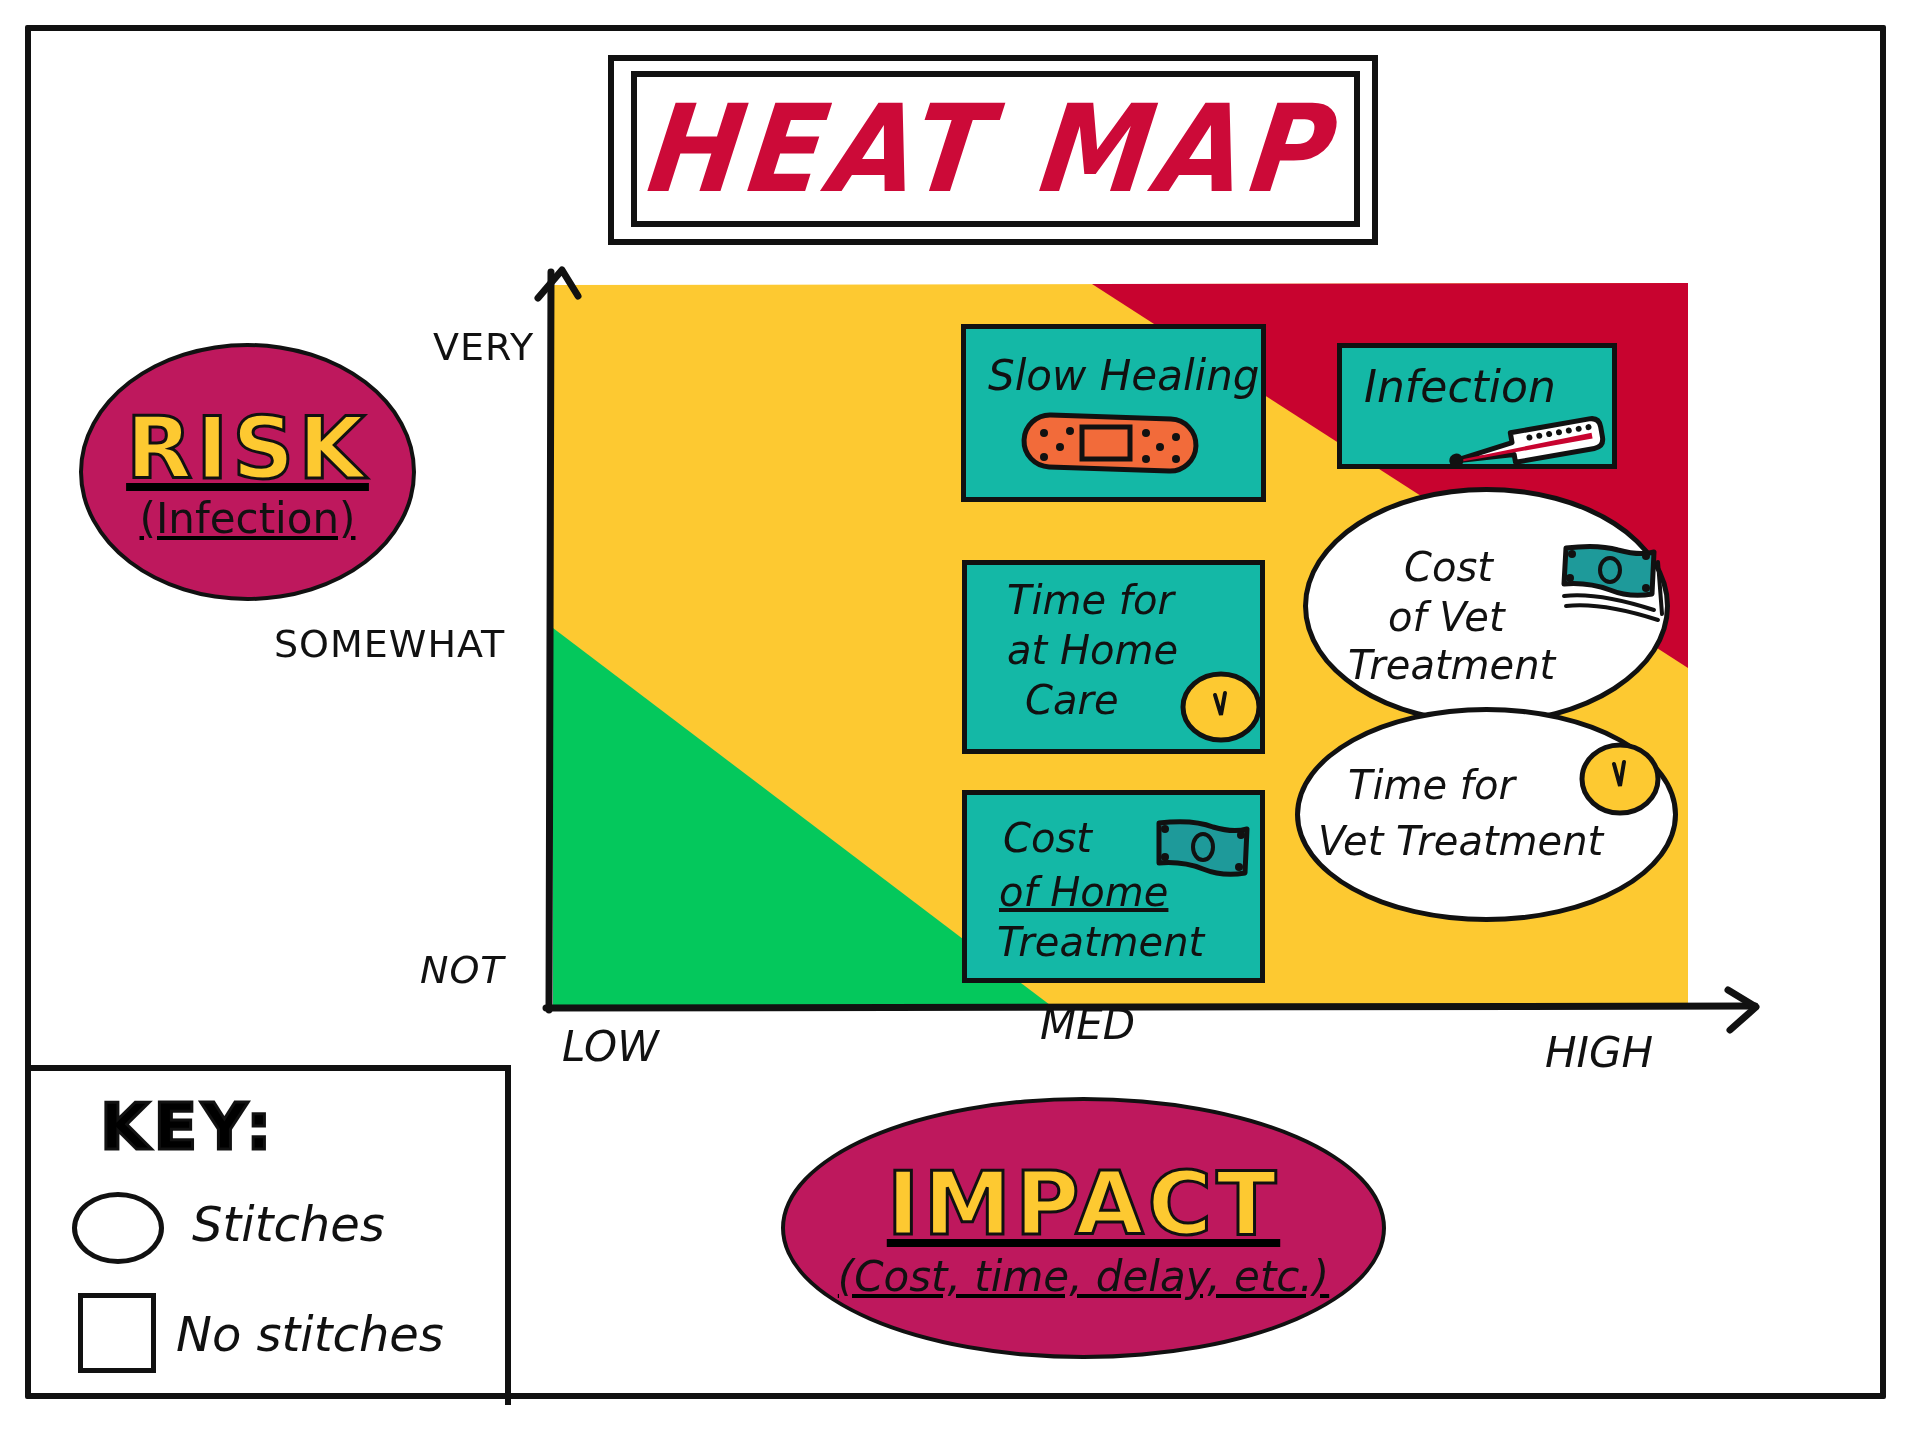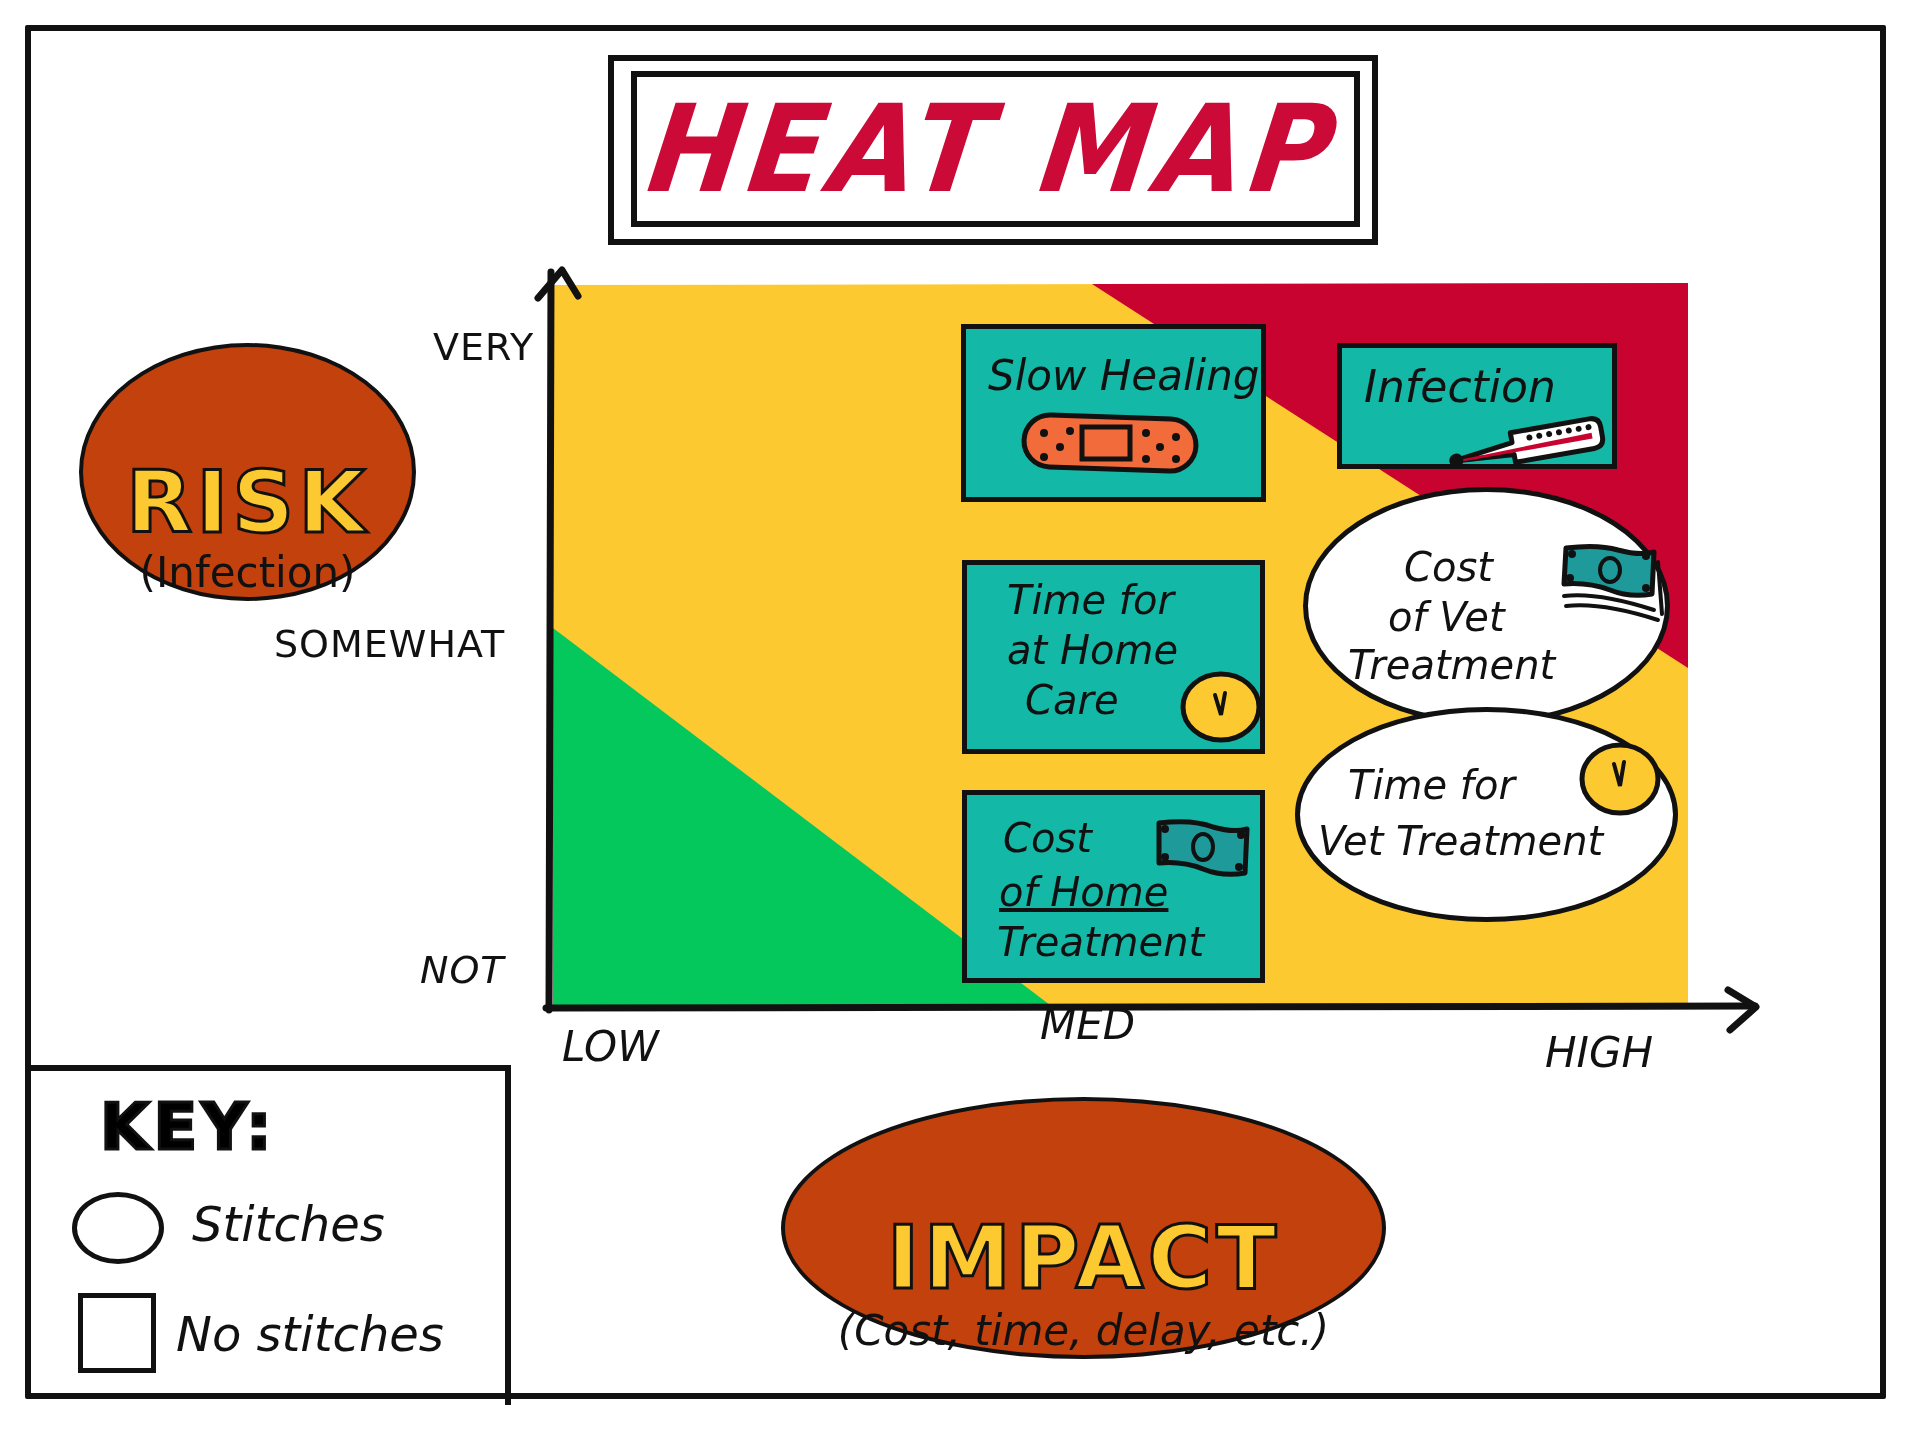--- a/index.html
+++ b/index.html
@@ -5,21 +5,21 @@
   html, body { margin: 0; padding: 0; background: #ffffff; }
   body { width: 1920px; height: 1433px; position: relative; overflow: hidden; }
   .canvas { position: absolute; left: 0; top: 0; width: 1920px; height: 1433px; }
   .frame { position: absolute; left: 25px; top: 25px; width: 1861px; height: 1374px; border: 6px solid #111; box-sizing: border-box; border-radius: 2px; }
   .abs { position: absolute; }
   .title-outer { left: 608px; top: 55px; width: 770px; height: 190px; border: 6px solid #111; box-sizing: border-box; }
   .title-inner { left: 631px; top: 71px; width: 729px; height: 156px; border: 6px solid #111; box-sizing: border-box; display:flex; align-items:center; justify-content:center; }
   .title-text { font-family: "DejaVu Sans", sans-serif; font-style: oblique; font-weight: bold; font-size: 112px; letter-spacing: 6px; color: #CC0A38; transform: skewX(-8deg) scaleY(1.08); }
   .axis-label { font-family: "DejaVu Sans", sans-serif; font-size: 38px; color: #111; letter-spacing: 1px; }
   .x-label { font-family: "DejaVu Sans", sans-serif; font-size: 42px; font-style: oblique; color: #111; }
-  .ellipse-yellow { background: #c2410c; border: 4px solid #111; box-sizing: border-box; border-radius: 50%; display:flex; flex-direction:column; align-items:center; justify-content:flex-end; }
+  .ellipse-yellow { background: #be185d; border: 4px solid #111; box-sizing: border-box; border-radius: 50%; display:flex; flex-direction:column; align-items:center; justify-content:center;text-decoration:underline; }
   .outline-title { font-family: "DejaVu Sans", sans-serif; font-weight: bold; color: #FDC931; -webkit-text-stroke: 3px #111; letter-spacing: 4px; }
   .sub-paren { font-family: "DejaVu Sans", sans-serif; font-size: 42px; color: #111; }
   .card { background: #14b8a6; border: 5px solid #111; box-sizing: border-box; }
   .card-text { font-family: "DejaVu Sans", sans-serif; font-style: oblique; color: #111; font-size: 40px; line-height: 50px; }
   .oval { background: #fff; border: 5px solid #111; box-sizing: border-box; border-radius: 50%; }
   .key-box { left: 25px; top: 1065px; width: 486px; height: 340px; border-top: 6px solid #111; border-right: 6px solid #111; box-sizing: border-box; }
   .key-title { font-family: "DejaVu Sans", sans-serif; font-weight: bold; font-size: 64px; color: #000000; -webkit-text-stroke: 3px #111; letter-spacing: 4px; }
   .key-text { font-family: "DejaVu Sans", sans-serif; font-style: oblique; font-size: 48px; color: #111; }
 </style>
 </head>

